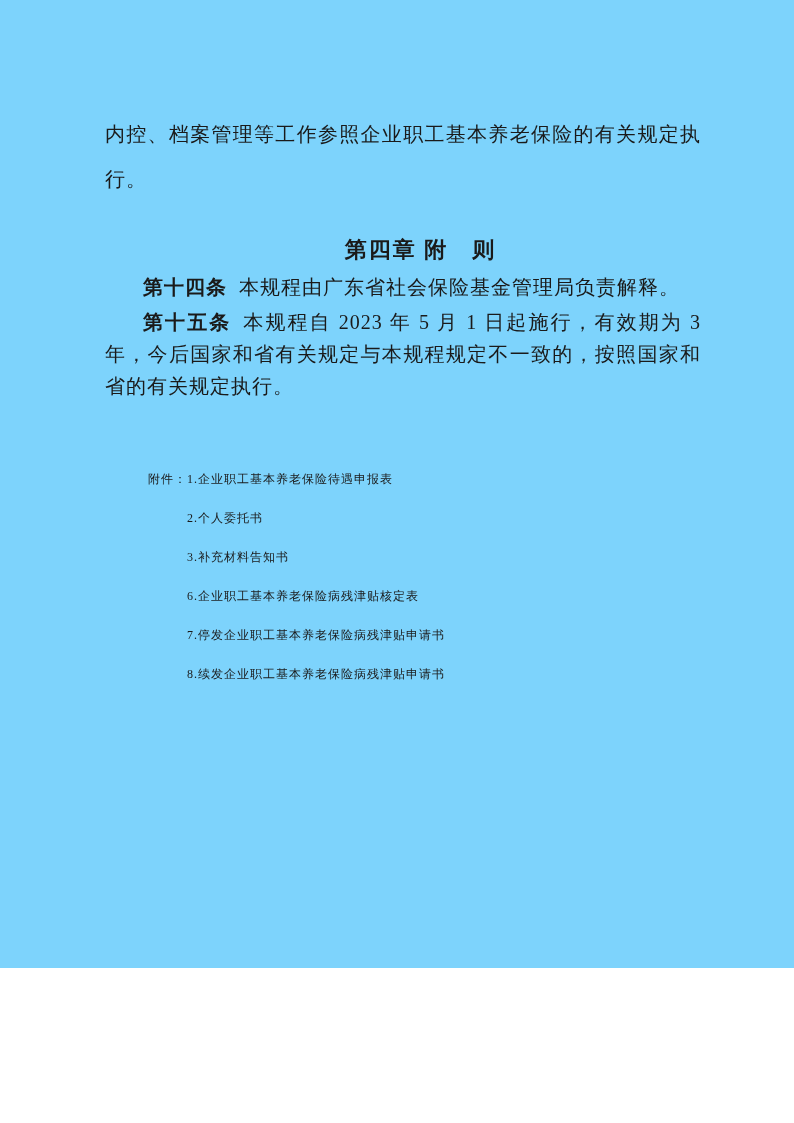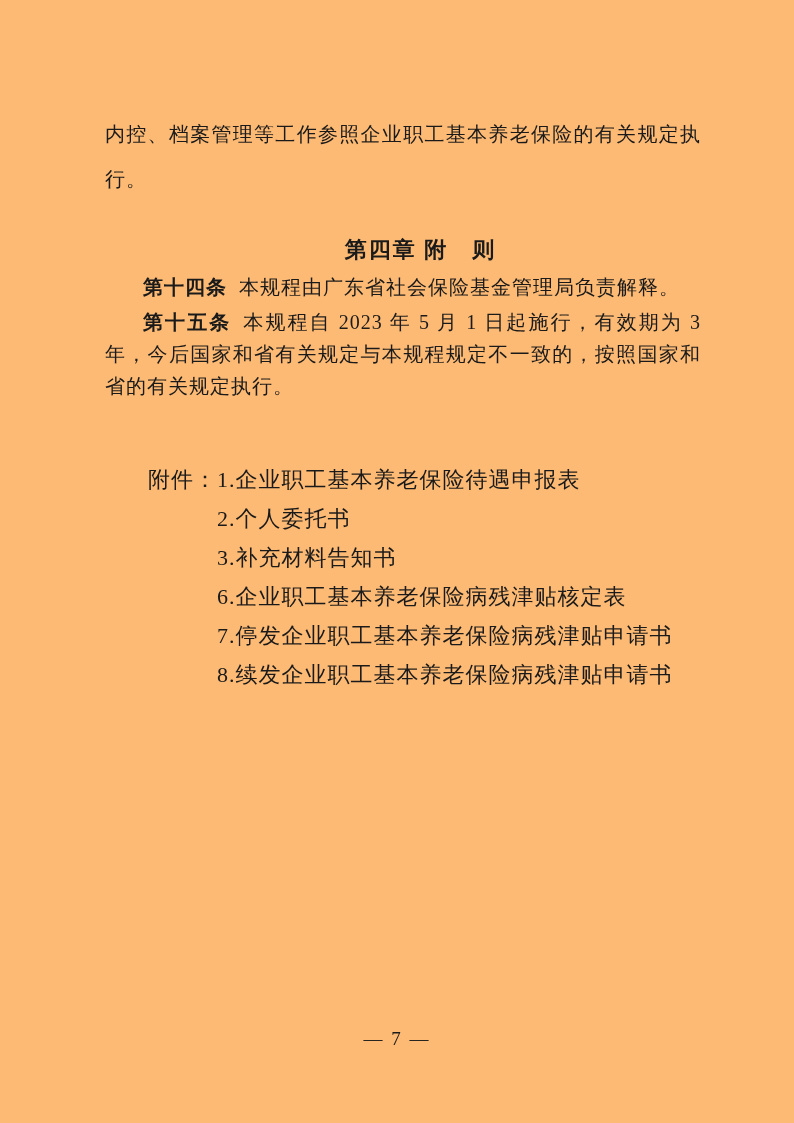--- a/index.html
+++ b/index.html
@@ -4,23 +4,23 @@
 <style>
   * { margin: 0; padding: 0; box-sizing: border-box; }
   html, body { background: #ffffff; }
   body {
     font-family: "Liberation Serif", "DejaVu Serif", serif;
     color: #1a1a1a;
   }
   .page {
     position: relative;
     width: 794px;
-    height: 1123px;
+    height: 968px;
     margin: 0 auto;
-    background: #fdba74;
+    background: #7dd3fc;
     overflow: hidden;
   }
   
   .para {
     position: absolute;
     left: 105px;
     width: 596px;
     font-size: 20px;
     letter-spacing: 1px;
     text-align: justify;
@@ -56,21 +56,21 @@
   .article-label {
     font-weight: bold;
     margin-right: 12px;
   }
   .attachments {
     position: absolute;
     top: 460px;
     left: 148px;
     display: flex;
     align-items: flex-start;
-    font-size: 22px;
+    font-size: 12px;
     letter-spacing: 1px;
     line-height: 39px;
   }
   .attachments-label {
     flex: 0 0 auto;
     white-space: nowrap;
   }
   .attachments-list {
     list-style: none;
     flex: 0 0 auto;

